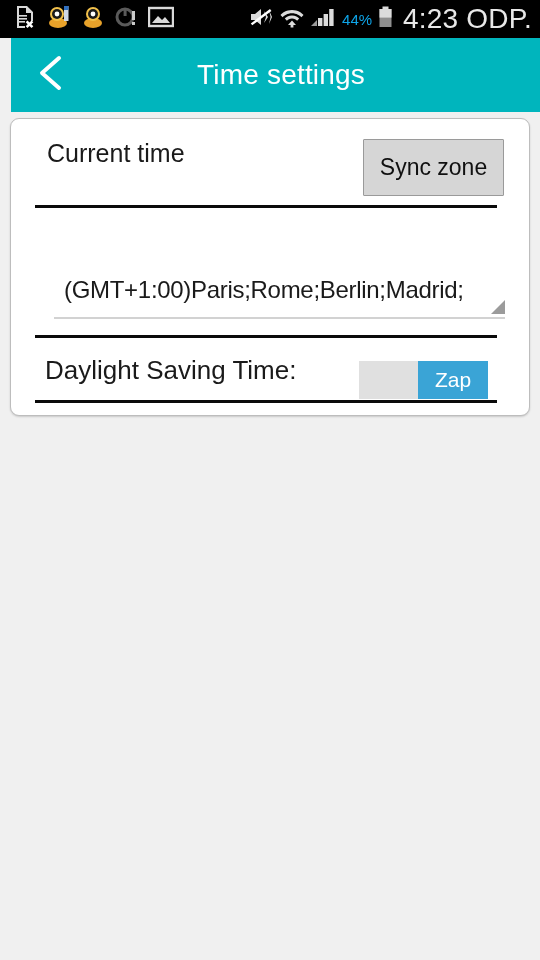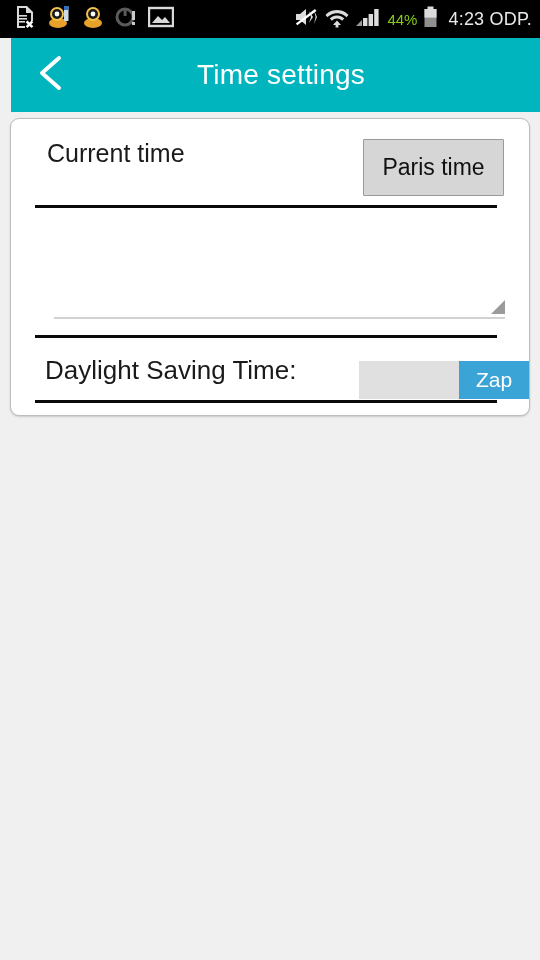--- a/index.html
+++ b/index.html
@@ -35,28 +35,28 @@
   }
   .status-right {
     display: flex;
     align-items: center;
     gap: 6px;
     flex: 0 0 auto;
   }
   .sicon { display: block; }
 
   .pct {
-    color: #84cc16;
+    color: #0ea5e9;
     font-size: 15px;
     letter-spacing: 0px;
     line-height: 1;
   }
   .clock {
     color: #e8e8e8;
-    font-size: 18px;
+    font-size: 28px;
     line-height: 1;
     margin-left: 4px;
     letter-spacing: 0.2px;
   }
 
   
   .appbar {
     position: absolute;
     left: 11px; top: 38px;
     width: 540px;
@@ -168,21 +168,21 @@
     width: 0; height: 0;
     border-left: 14px solid transparent;
     border-bottom: 14px solid #9b9b9b;
   }
 
   
   .toggle {
     position: absolute;
     left: 348px;
     top: 242px;
-    width: 170px;
+    width: 129px;
     height: 38px;
     background: #e0e0e0;
     border: none;
     padding: 0;
     box-sizing: border-box;
   }
   .toggle-thumb {
     position: absolute;
     right: 0; top: 0;
     width: 70px;
@@ -300,26 +300,27 @@
         <path d="M25 5 L8 20 L25 35" fill="none" stroke="#ffffff" stroke-width="4" stroke-linecap="round" stroke-linejoin="round"></path>
       </svg>
     </span>
   </div>
 </div>
 
 <div class="card">
 
   <div class="row" style="top:0;height:88px;">
     <div class="label-primary" style="position:absolute;left:36px;top:22px;">Current time</div>
-    <button class="sync-btn">Paris time</button>
+    <button class="sync-btn">Sync zone</button>
   </div>
 
   <div class="divider" style="top:86px;"></div>
 
   <div class="spinner">
+    <span class="spinner-text">(GMT+1:00)Paris;Rome;Berlin;Madrid;</span>
     <span class="spinner-arrow"></span>
   </div>
 
   <div class="divider" style="top:216px;"></div>
 
   <div class="row" style="top:216px;height:77px;">
     <div class="label-primary" style="position:absolute;left:34px;top:22px;font-size:26px;">Daylight Saving Time:</div>
   </div>
   <div class="toggle">
     <span class="toggle-thumb">Zap</span>

